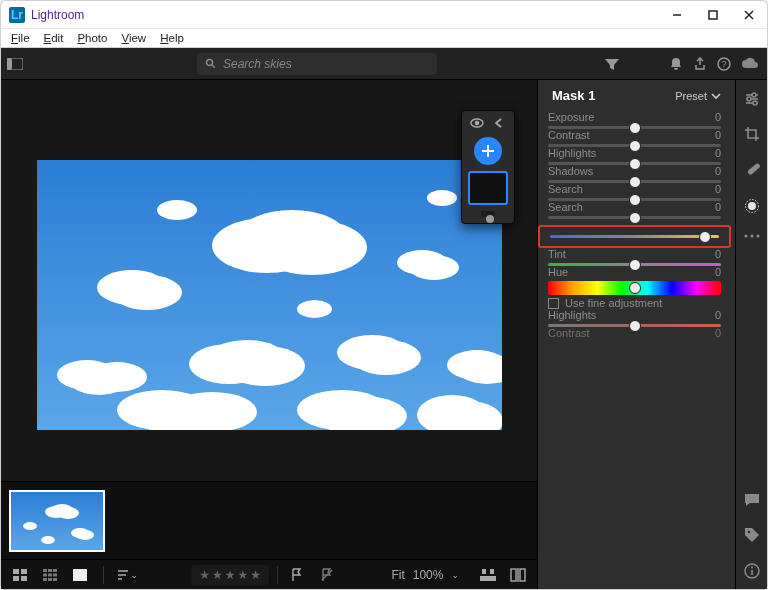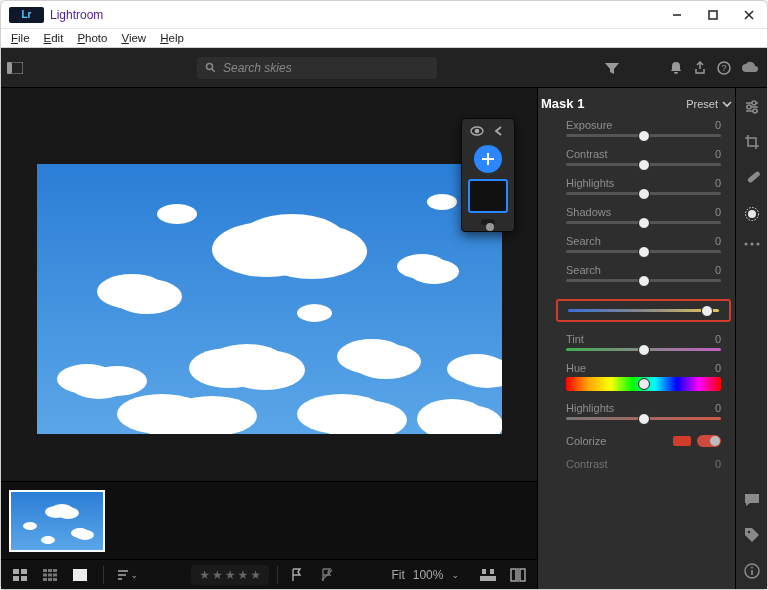--- a/index.html
+++ b/index.html
@@ -1,35 +1,35 @@
 <!DOCTYPE html>
 <html><head>
 <meta charset="utf-8">
 <style>
   * { margin: 0; padding: 0; box-sizing: border-box; user-select: none; }
   body { width: 768px; height: 590px; font-family: "Segoe UI", Arial, sans-serif; background: #f0f0f0; overflow: hidden; }
 
   
   .titlebar { height: 28px; display: flex; align-items: center; background: #fff; border-top-left-radius: 6px; border-top-right-radius: 6px; border: 1px solid #d0d0d0; border-bottom: none; }
-  .titlebar .app-icon { width: 35px; height: 16px; margin: 0 6px 0 8px; background: #0f172a; color:#5ac8fa; font-size:10px; font-weight:bold; display:flex; align-items:center; justify-content:center; border-radius:2px;}
+  .titlebar .app-icon { width: 16px; height: 16px; margin: 0 6px 0 8px; background: #0369a1; color:#5ac8fa; font-size:12px; font-weight:bold; display:flex; align-items:center; justify-content:center; border-radius:2px;}
   .titlebar .title { font-size: 12px; color: #4c1d95; }
   .win-controls { margin-left: auto; display: flex; }
   .win-btn { width: 36px; height: 28px; display:flex; align-items:center; justify-content:center; }
   .win-btn svg { stroke:#222; }
 
   
   .menubar { height: 20px; background: #fff; border: 1px solid #d0d0d0; border-top: 1px solid #e6e6e6; display: flex; align-items: center; padding-left: 4px; font-size: 11.5px; color:#222; gap:2px;}
   .menubar .mi { padding: 1px 6px; cursor: default; }
   .mi .ul { text-decoration: underline; }
 
   
   .app { height: 542px; background: #1e1e1e; border: 1px solid #d0d0d0; border-top: none; border-bottom-left-radius:6px; border-bottom-right-radius:6px; position: relative; display:flex; flex-direction:column; }
 
   
-  .topbar { height: 40px; background: #222; display:flex; align-items:center; border-bottom:1px solid #000; }
+  .topbar { height: 32px; background: #222; display:flex; align-items:center; border-bottom:1px solid #000; }
   .tb-icon { width: 28px; height: 28px; display:flex; align-items:center; justify-content:center; color:#aaa; }
   .search-wrap { flex:1; display:flex; justify-content:center; }
   .search { width: 240px; height: 22px; background:#2e2e2e; border-radius:4px; display:flex; align-items:center; gap:6px; padding:0 8px; color:#888; font-size:12px; font-style:italic; }
   .search svg { width:12px; height:12px; fill:#888; }
   .tb-right { display:flex; align-items:center; gap:10px; margin-right:8px; }
   .tb-ic { color:#999; display:flex; }
 
   
   .body { flex:1; display:flex; position:relative; overflow:hidden; }
   .canvas-col { flex:1; display:flex; flex-direction:column; background:#181818; }
@@ -46,23 +46,23 @@
   .status .gap { flex:1; }
   .stars { display:flex; gap:2px; background:#1a1a1a; padding:3px 8px; border-radius:4px; }
   .view-ic { display:flex; align-items:center; justify-content:center; width:22px; }
 
   
   .rail { width: 32px; background:#2a2a2a; border-left:1px solid #000; display:flex; flex-direction:column; align-items:center; padding-top:12px; gap:20px;}
   .rail .ric { color:#8a8a8a; display:flex; }
   .rail .ric.active { color:#e8e8e8; }
 
   .panel { width: 198px; background:#2e2e2e; border-left:1px solid #000; overflow-y:hidden; color:#d4d4d4; font-size:11px; display:flex; flex-direction:column;}
-  .panel-head { display:flex; align-items:center; justify-content:space-between; padding:8px 3px; color:#fff; font-size:13px; font-weight:600;}
+  .panel-head { display:flex; align-items:center; justify-content:space-between; padding:8px 14px; color:#fff; font-size:13px; font-weight:600;}
   .preset-btn { font-size:11px; font-weight:normal; color:#ccc; display:flex; align-items:center; gap:4px;}
-  .sliders { flex:1; padding:0 14px 8px 28px; display:flex; flex-direction:column; gap:11px; overflow:hidden;}
+  .sliders { flex:1; padding:0 14px 8px 10px; display:flex; flex-direction:column; overflow:hidden;}
 
   .sl { display:flex; flex-direction:column; gap:3px; }
   .sl-head { display:flex; justify-content:space-between; color:#8e8e8e; }
   .track { height:3px; background:#555; position:relative; border-radius:2px; }
   .knob { position:absolute; top:50%; width:12px; height:12px; border-radius:50%; background:#eee; border:1px solid #222; transform:translate(-50%,-50%); }
 
   
   .temp-track { background: linear-gradient(to right, #3a6fd8, #888, #e8c55a); }
   .tint-track { background: linear-gradient(to right, #3fae4d, #888, #c65fc6); }
   .hue-track  { height:14px; background: linear-gradient(to right, red,orange,yellow,lime,cyan,blue,magenta,red); border-radius:2px;}
@@ -403,38 +403,35 @@
 
         <div class="sl">
           <div class="sl-head">
               <span>Hue</span>
               <span>0</span>
             </div>
           <div class="hue-track" style="position:relative;">
               <div class="knob" style="left:50%;top:50%"></div>
             </div>
         </div>
+        <div class="chk-row">
+          <span class="chk"></span>
+            <span>Use fine adjustment</span>
+        </div>
 
         <div class="sl">
           <div class="sl-head">
               <span>Highlights</span>
               <span>0</span>
             </div>
           <div class="track sat-track">
               <div class="knob" style="left:50%"></div>
             </div>
         </div>
 
-        <div class="colorize-row">
-          <span>Colorize</span>
-          <span style="display:flex;align-items:center;gap:6px;">
-            <span style="width:18px;height:10px;background:#d23c2a;border-radius:2px;"></span>
-            <span class="toggle"></span>
-          </span>
-        </div>
 
         <div class="sl" style="opacity:.7;">
           <div class="sl-head">
               <span>Contrast</span>
               <span>0</span>
             </div>
         </div>
       </div>
     </div>
 

